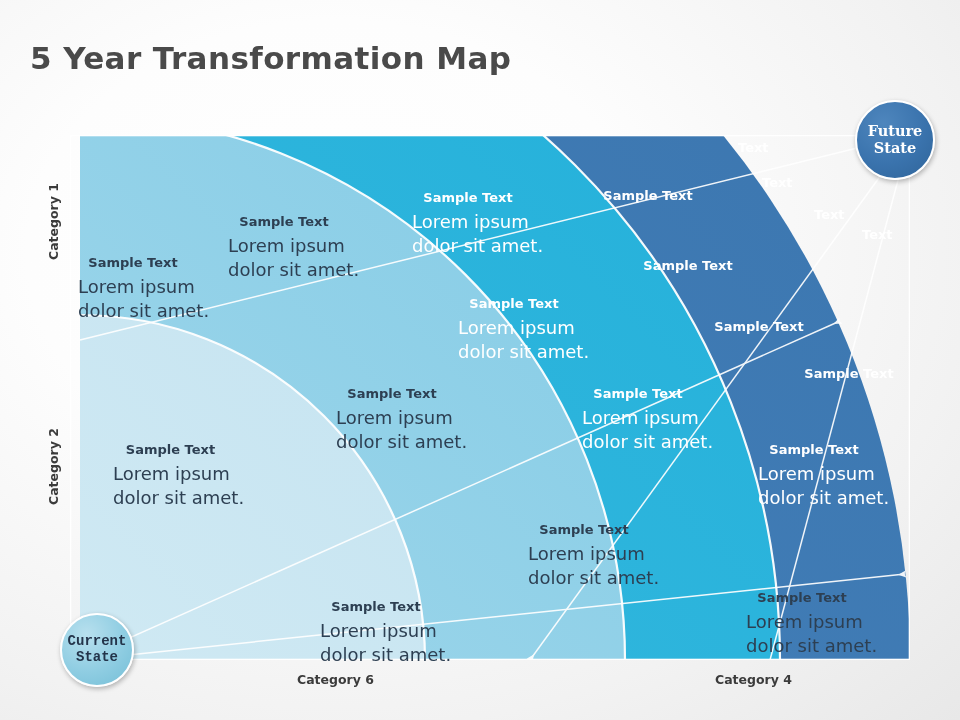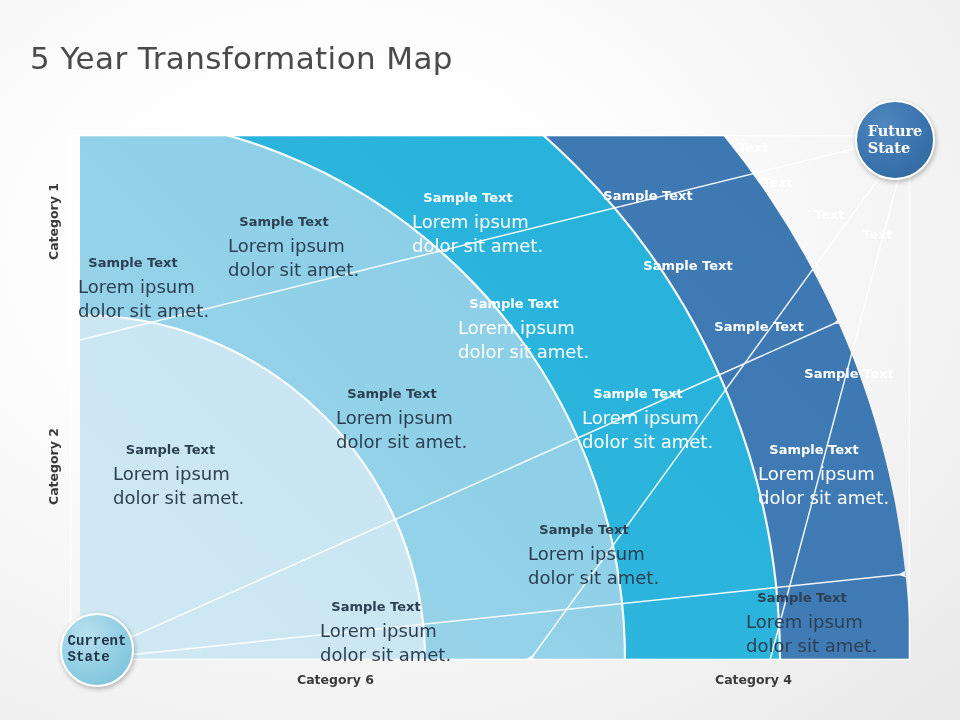--- a/index.html
+++ b/index.html
@@ -18,21 +18,21 @@
     width: 960px;
     height: 720px;
     background: radial-gradient(ellipse at 35% 35%, #ffffff 0%, #fdfdfd 35%, #f2f2f2 72%, #e8e8e8 100%);
     overflow: hidden;
   }
   #title {
     position: absolute;
     left: 30px;
     top: 40px;
     font-size: 31px;
-    font-weight: 400;
+    font-weight: 700;
     color: #4a4a4a;
     letter-spacing: 0.4px;
     font-family: "DejaVu Sans", sans-serif;
     white-space: nowrap;
   }
   #plot {
     position: absolute;
     left: 70px;
     top: 135px;
     width: 840px;
@@ -52,21 +52,21 @@
   .axis-label.vertical {
     transform-origin: 0 0;
     transform: rotate(-90deg);
   }
   .node-circle {
     position: absolute;
     border-radius: 50%;
     display: flex;
     align-items: center;
     justify-content: center;
-    text-align: left;
+    text-align: center;
     font-weight: bold;
     line-height: 1.14;
     font-family: "DejaVu Serif", serif;
     box-shadow: 1px 2px 5px rgba(0,0,0,0.28);
   }
   #node-future {
     width: 76px;
     height: 76px;
     left: 855px;
     top: 100px;

